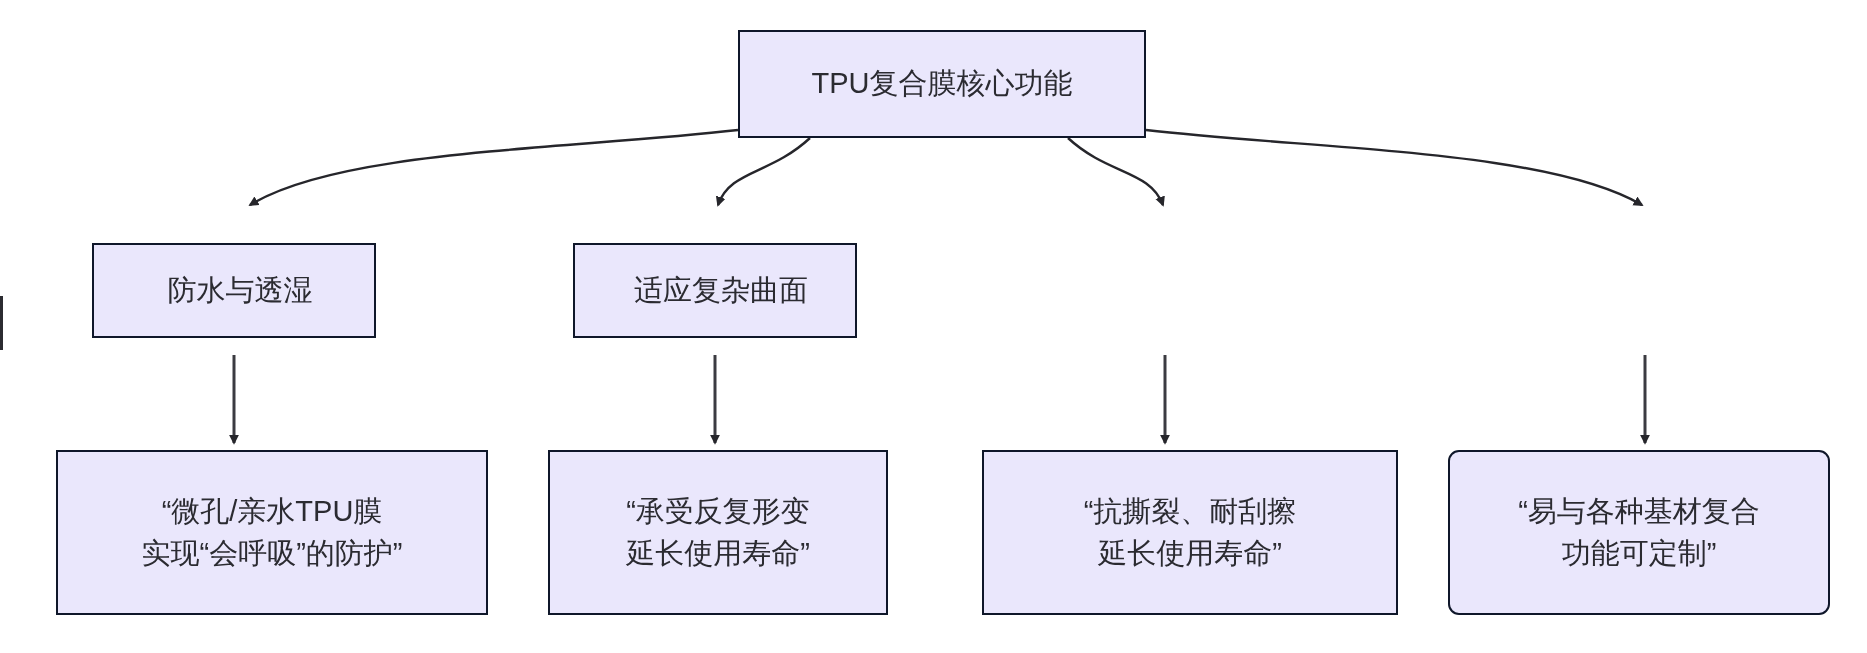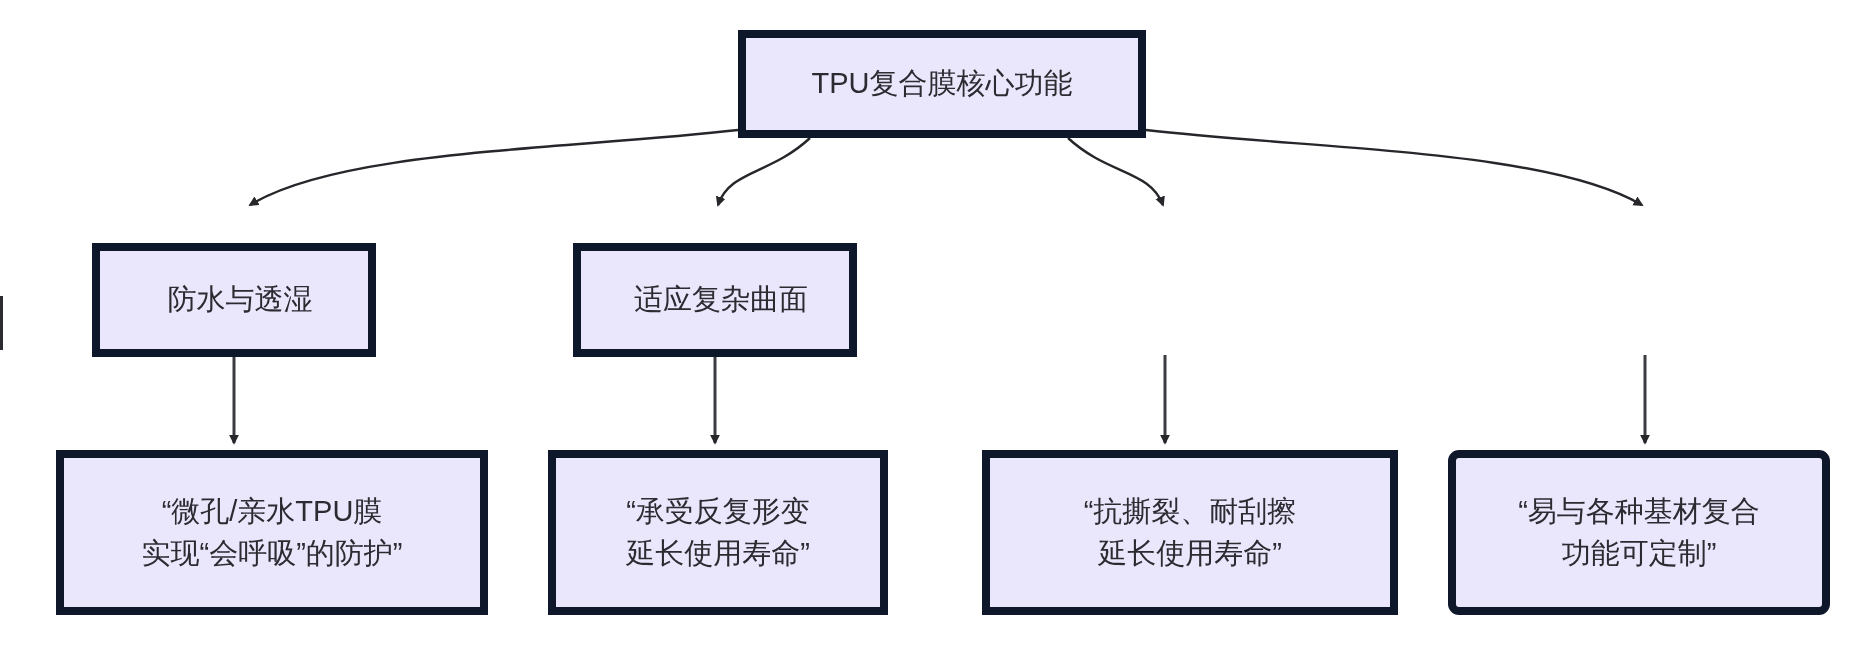--- a/index.html
+++ b/index.html
@@ -22,41 +22,41 @@
     left: 0;
     top: 0;
     width: 1867px;
     height: 653px;
     pointer-events: none;
   }
   .node {
     position: absolute;
     box-sizing: border-box;
     background: #eae7fc;
-    border: 8px solid #0f172a;
+    border: 2px solid #0f172a;
     display: flex;
     align-items: center;
     justify-content: center;
     text-align: center;
     color: #2b2b31;
     line-height: 1.42;
     white-space: pre-line;
     z-index: 2;
   }
   .node-root {
     left: 738px;
     top: 30px;
     width: 408px;
     height: 108px;
     font-size: 29px;
   }
   .node-mid {
     top: 243px;
     width: 284px;
-    height: 114px;
+    height: 95px;
     font-size: 29px;
     padding-left: 12px;
   }
   .mid-0 { left: 92px; }
   .mid-1 { left: 573px; }
   .mid-2 { left: 1023px; }
   .mid-3 { left: 1503px; }
 
   .node-leaf {
     top: 450px;

